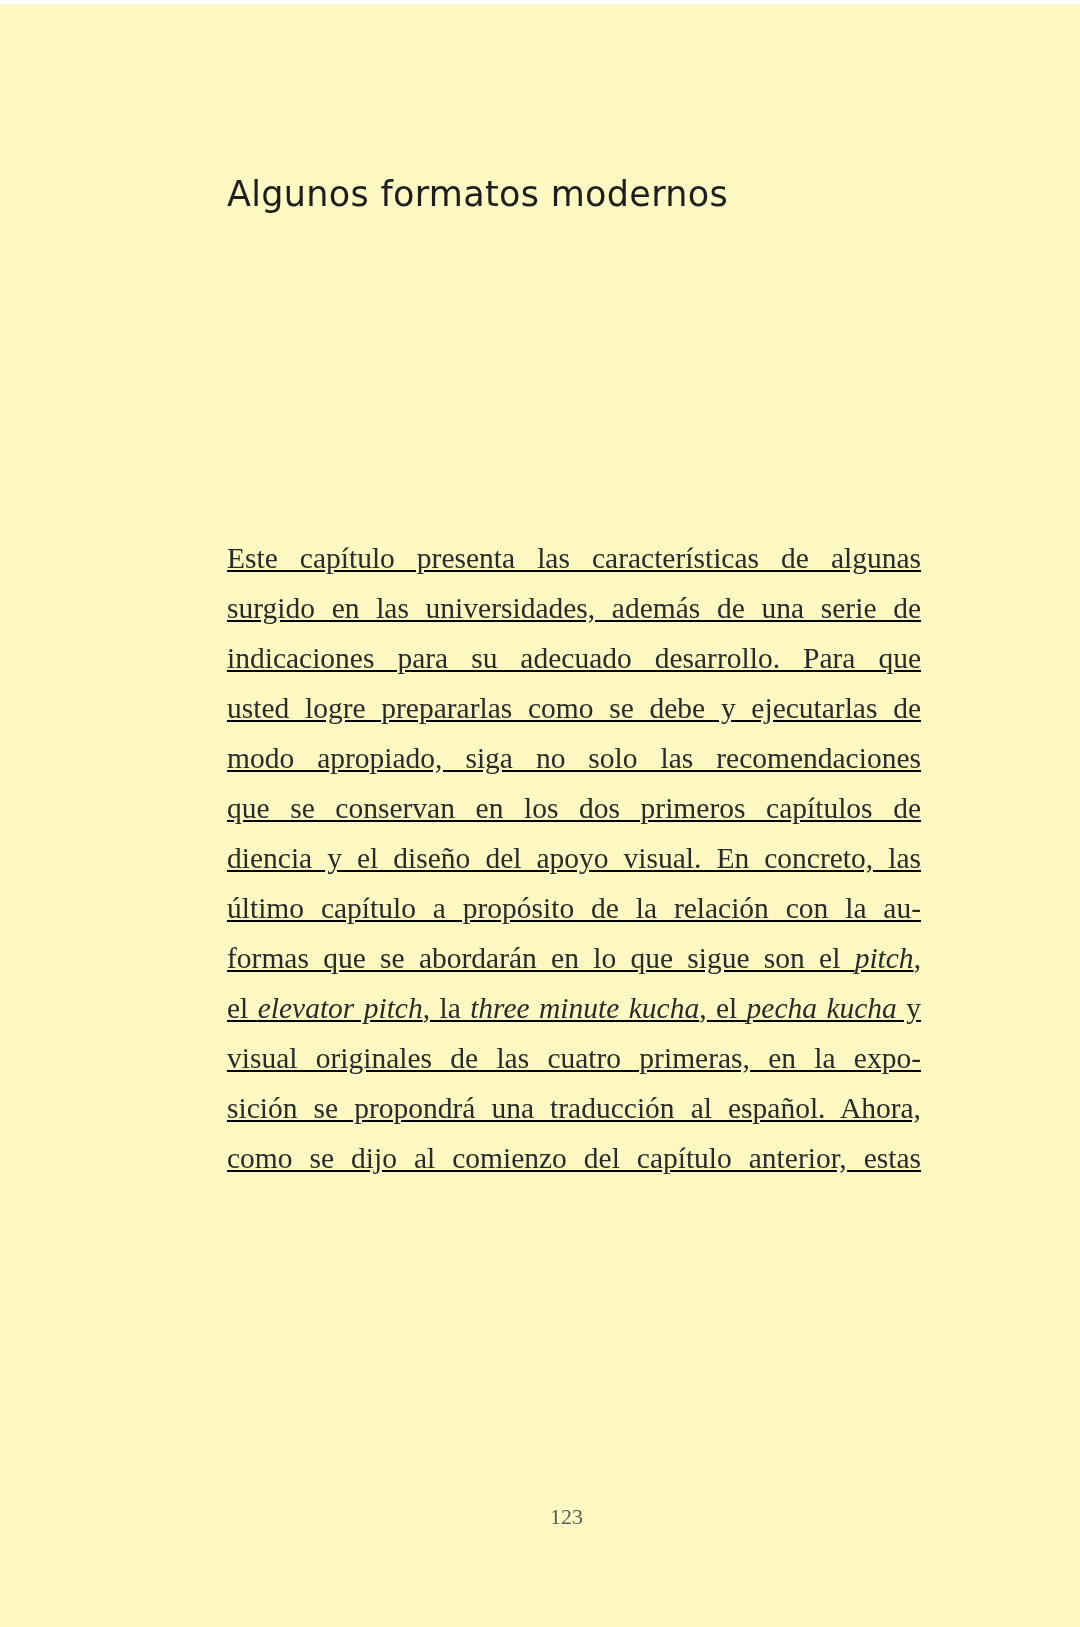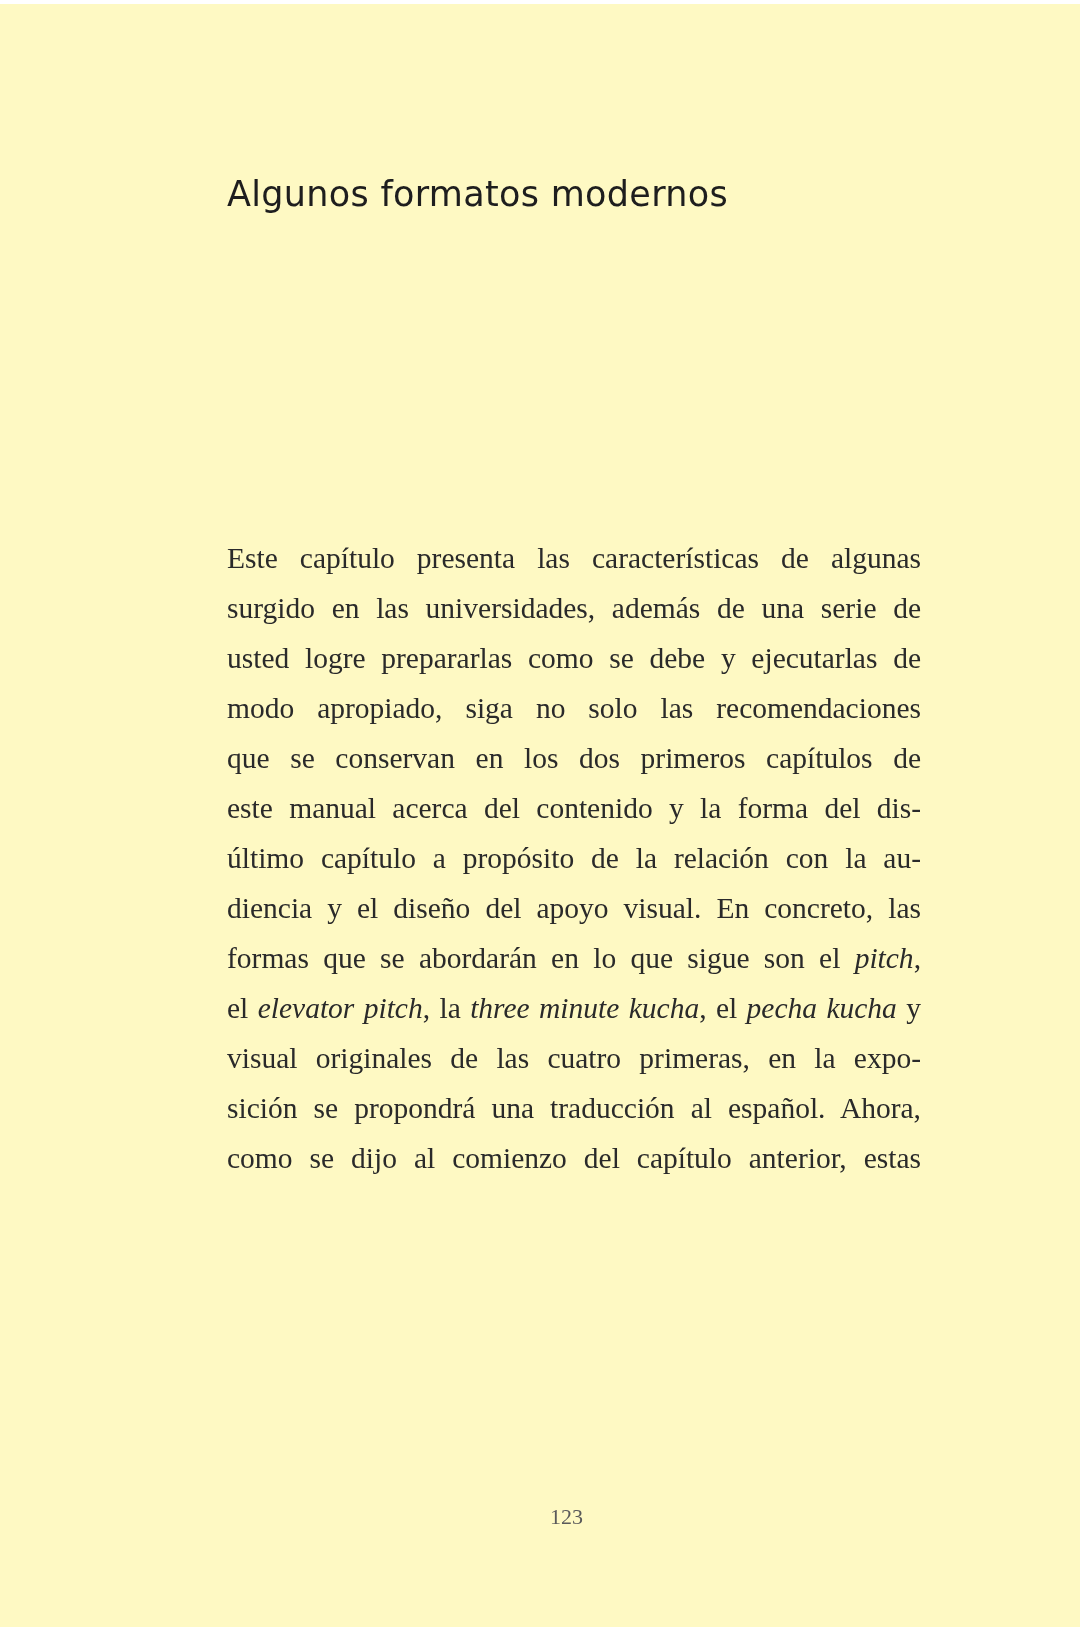--- a/index.html
+++ b/index.html
@@ -30,20 +30,21 @@
       font-size: 35px;
       letter-spacing: 0.3px;
       color: #1e1e1e;
       white-space: nowrap;
     }
     .body-text {
       position: absolute;
       left: 227px;
       top: 529px;
       width: 694px;
+      text-decoration: underline;
     }
     .line {
       display: block;
       height: 50px;
       line-height: 50px;
       font-family: "Liberation Serif", serif;
       font-size: 29.5px;
       color: #2a2a2a;
       text-align: justify;
       text-align-last: justify;
@@ -68,26 +69,26 @@
   </style>
 </head>
 <body>
 
 <div class="page">
   <h1 class="chapter-title">Algunos formatos modernos</h1>
 
   <div class="body-text">
     <span class="line"><span>Este capítulo presenta las características de algunas</span></span>
     <span class="line"><span>surgido en las universidades, además de una serie de</span></span>
+    <span class="line"><span>indicaciones para su adecuado desarrollo. Para que</span></span>
     <span class="line"><span>usted logre prepararlas como se debe y ejecutarlas de</span></span>
     <span class="line"><span>modo apropiado, siga no solo las recomendaciones</span></span>
     <span class="line"><span>que se conservan en los dos primeros capítulos de</span></span>
-    <span class="line"><span>este manual acerca del contenido y la forma del dis-</span></span>
+    <span class="line"><span>diencia y el diseño del apoyo visual. En concreto, las</span></span>
     <span class="line"><span>último capítulo a propósito de la relación con la au-</span></span>
-    <span class="line"><span>diencia y el diseño del apoyo visual. En concreto, las</span></span>
     <span class="line"><span>formas que se abordarán en lo que sigue son el </span><em>pitch</em><span>,</span></span>
     <span class="line"><span>el </span><em>elevator pitch</em><span>, la </span><em>three minute kucha</em><span>, el </span><em>pecha kucha</em><span> y</span></span>
     <span class="line"><span>visual originales de las cuatro primeras, en la expo-</span></span>
     <span class="line"><span>sición se propondrá una traducción al español. Ahora,</span></span>
     <span class="line last"><span>como se dijo al comienzo del capítulo anterior, estas</span></span>
   </div>
 
   <div class="page-number">123</div>
 </div>
 

